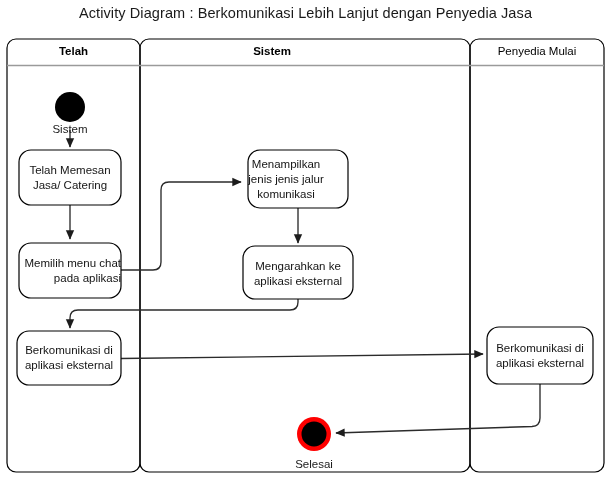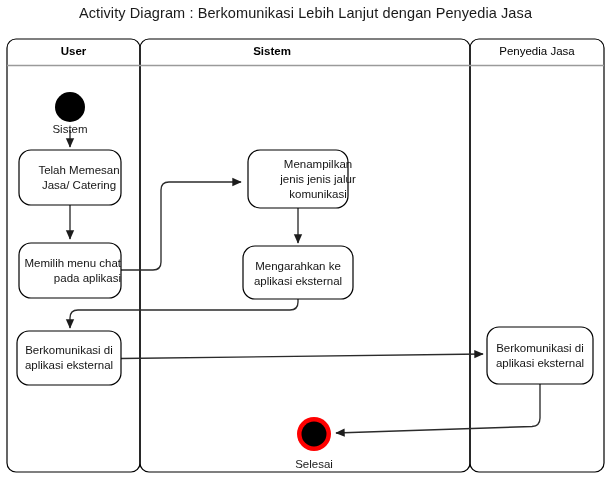--- a/index.html
+++ b/index.html
@@ -139,35 +139,35 @@
     <rect x="17" y="331" width="104" height="54" rx="12" ry="12" fill="#ffffff" stroke="#000000" stroke-width="1.2"></rect>
 
     <rect x="487" y="327" width="106" height="57" rx="12" ry="12" fill="#ffffff" stroke="#000000" stroke-width="1.2"></rect>
 
     <g>
       <circle cx="314" cy="434" r="17" fill="#ff0000"></circle>
       <circle cx="314" cy="434" r="12.5" fill="#000000"></circle>
     </g>
   </svg>
 
-  <div class="lane-header-label bold" style="left:7px; top:45px; width:133px;">User</div>
+  <div class="lane-header-label bold" style="left:7px; top:45px; width:133px;">Telah</div>
 
   <div class="lane-header-label bold" style="left:140px; top:45px; width:264px;">Sistem</div>
 
-  <div class="lane-header-label" style="left:470px; top:45px; width:134px;">Penyedia Jasa</div>
+  <div class="lane-header-label" style="left:470px; top:45px; width:134px;">Penyedia Mulai</div>
 
   <div class="terminal-label" style="left:20px; top:123px; width:100px;">Sistem</div>
 
-  <div class="node-label" style="left:19px; top:163px; width:120px;">Telah Memesan
+  <div class="node-label" style="left:19px; top:163px; width:102px;">Telah Memesan
 Jasa/ Catering</div>
 
   <div class="node-label" style="left:19px; top:256px; width:102px;text-align:right;">Memilih menu chat
 pada aplikasi</div>
 
-  <div class="node-label" style="left:264px; top:157px; width:108px;">Menampilkan
+  <div class="node-label" style="left:232px; top:157px; width:108px;">Menampilkan
 jenis jenis jalur
 komunikasi</div>
 
   <div class="node-label" style="left:243px; top:259px; width:110px;">Mengarahkan ke
 aplikasi eksternal</div>
 
   <div class="node-label" style="left:17px; top:343px; width:104px;">Berkomunikasi di
 aplikasi eksternal</div>
 
   <div class="node-label" style="left:487px; top:341px; width:106px;">Berkomunikasi di

